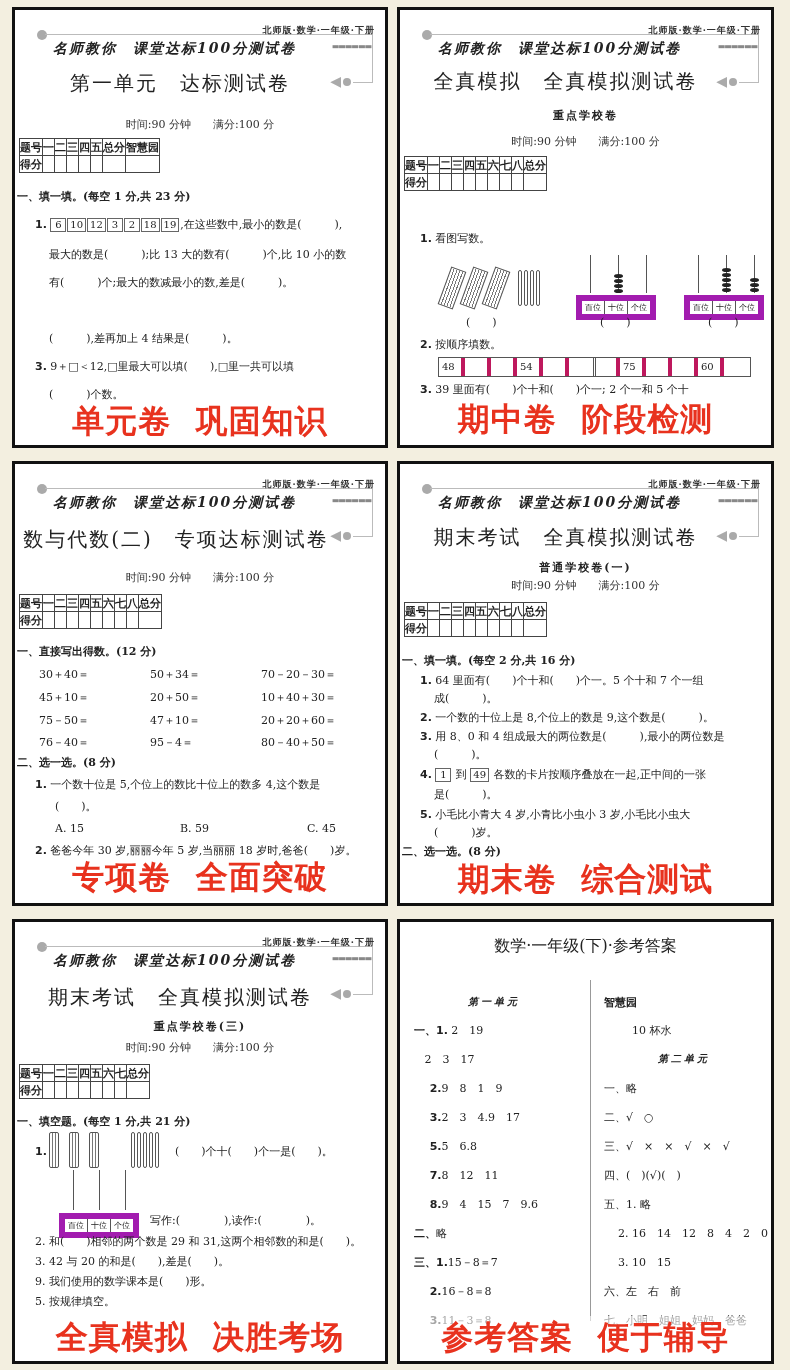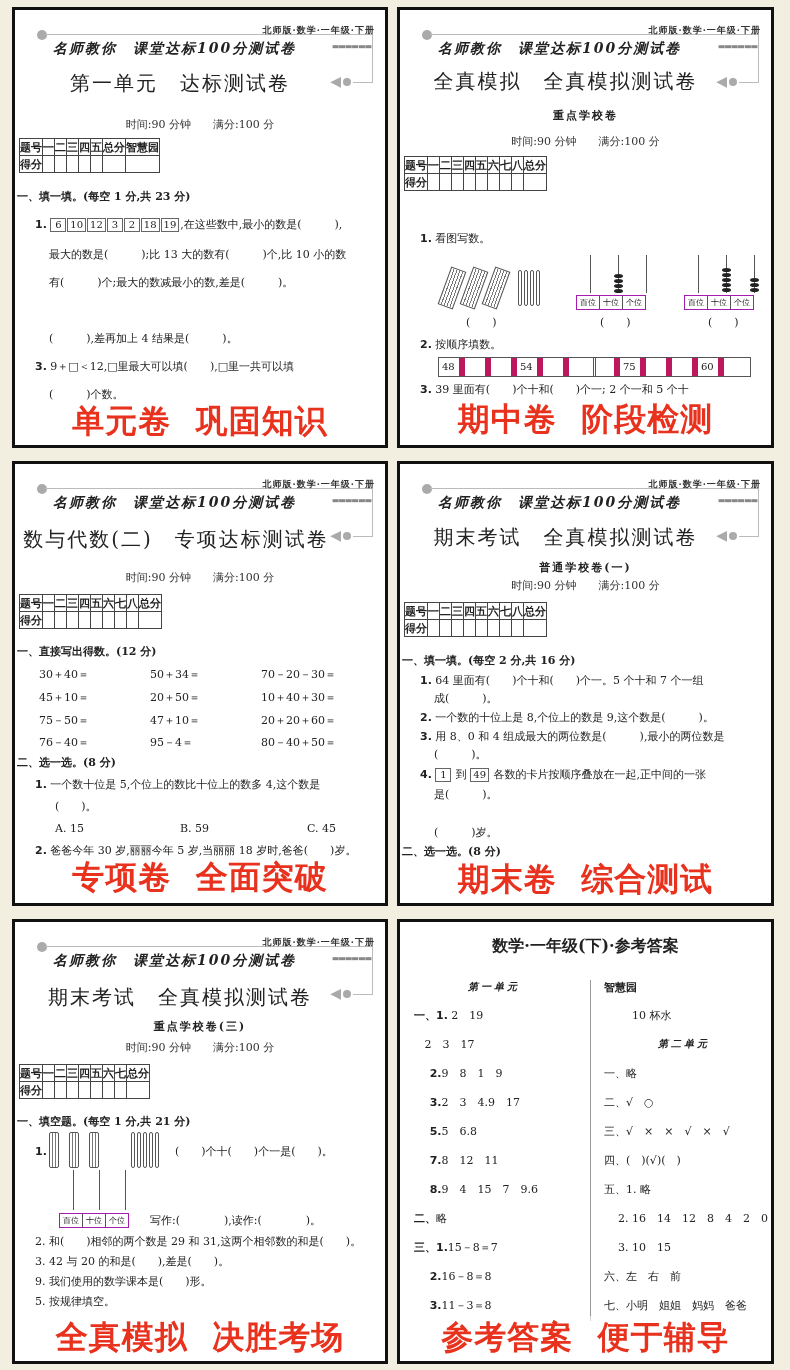--- a/index.html
+++ b/index.html
@@ -25,33 +25,33 @@
   .subtitle { position: absolute; left: 0; right: 0; text-align: center; font-size: 11px; font-weight: bold; letter-spacing: 2px; }
   .meta { position: absolute; left: 0; right: 0; text-align: center; font-size: 11px; color: #333; }
   table.score { position: absolute; left: 4px; right: 2px; border-collapse: collapse; font-size: 11px; font-family: "DejaVu Sans", sans-serif; }
   table.score td { border: 1px solid #444; height: 17px; text-align: center; font-weight: bold; }
   .q { position: absolute; left: 2px; right: 4px; font-size: 11px; line-height: 1.2; }
   .q b { font-family: "DejaVu Sans", sans-serif; }
   .q.indent { left: 34px; }
   .box { display: inline-block; border: 1px solid #666; min-width: 16px; padding: 0 2px; text-align: center; font-size: 10px; margin-right: 1px; }
   .banner { position: absolute; left: 0; right: 0; text-align: center; font-family: "DejaVu Sans", sans-serif; font-weight: bold; font-size: 32px; color: #e8321e; letter-spacing: 1px; white-space: pre; }
   .col3 { position: absolute; font-size: 11px; }
-  .abacus { position: absolute; display: flex; border: 1px solid #a21caf; font-size: 8px; }
+  .abacus { position: absolute; display: flex; border: 6px solid #a21caf; font-size: 8px; }
   .abacus span { padding: 1px 3px; border-right: 1px solid #555; }
   .abacus span:last-child { border-right: none; }
   .rod { position: absolute; width: 1px; background: #555; }
   .bead { position: absolute; width: 9px; height: 4px; border-radius: 50%; background: #222; }
   .stick { position: absolute; width: 4px; height: 36px; border: 1px solid #555; border-radius: 2px; }
   .bundle { position: absolute; width: 16px; height: 40px; border: 1px solid #555; background: repeating-linear-gradient(90deg,#fff 0 2px,#777 2px 3px); transform: rotate(20deg); }
   .seq { position: absolute; display: flex; border: 1px solid #555; font-size: 10px; }
-  .seq span { width: 26px; height: 18px; border-right: 6px solid #be185d; line-height: 18px; padding-left: 3px; }
+  .seq span { width: 26px; height: 18px; border-right: 4px solid #be185d; line-height: 18px; padding-left: 3px; }
   .seq span:last-child { border-right: none; }
-  .ans-title { position: absolute; left: 0; right: 0; top: 14px; text-align: center; font-size: 16px; font-weight: bold; }
+  .ans-title { position: absolute; left: 0; right: 0; top: 14px; text-align: center; font-size: 16px; font-weight: normal; }
   .vline { position: absolute; left: 190px; top: 58px; bottom: 40px; width: 1px; background: #999; }
-  .ans { position: absolute; font-size: 11px; white-space: pre; }
+  .ans { position: absolute; font-size: 11px; white-space: pre; margin-top: 15px; }
   .ans b { font-family: "DejaVu Sans", sans-serif; }
   .unit { font-weight: bold; font-style: italic; letter-spacing: 3px; font-size: 10px; }
 </style>
 </head>
 <body>
 
 <div class="panel p1">
   <div class="dot"></div>
   <div class="topline"></div>
   <div class="rightline"></div>
@@ -302,20 +302,21 @@
   </tbody>
     </table>
   <div class="q" style="top:190px;font-weight:bold">一、填一填。(每空 2 分,共 16 分)</div>
   <div class="q" style="top:210px;left:20px"><b>1.</b> <span>64 里面有(　　)个十和(　　)个一。5 个十和 7 个一组</span></div>
   <div class="q indent" style="top:228px">成(　　　)。</div>
   <div class="q" style="top:247px;left:20px"><b>2.</b> <span>一个数的十位上是 8,个位上的数是 9,这个数是(　　　)。</span></div>
   <div class="q" style="top:266px;left:20px"><b>3.</b> <span>用 8、0 和 4 组成最大的两位数是(　　　),最小的两位数是</span></div>
   <div class="q indent" style="top:284px">(　　　)。</div>
   <div class="q" style="top:304px;left:20px"><b>4.</b> <span class="box">1</span> <span>到</span> <span class="box">49</span> <span>各数的卡片按顺序叠放在一起,正中间的一张</span></div>
   <div class="q indent" style="top:324px">是(　　　)。</div>
+  <div class="q" style="top:344px;left:20px"><b>5.</b> <span>小毛比小青大 4 岁,小青比小虫小 3 岁,小毛比小虫大</span></div>
   <div class="q indent" style="top:362px">(　　　)岁。</div>
   <div class="q" style="top:381px;font-weight:bold">二、选一选。(8 分)</div>
   <div class="banner" style="top:394px">期末卷  综合测试</div>
 </div>
 
 <div class="panel p5">
   <div class="dot"></div>
   <div class="topline"></div>
   <div class="rightline"></div>
   <div class="bottomline"></div>

